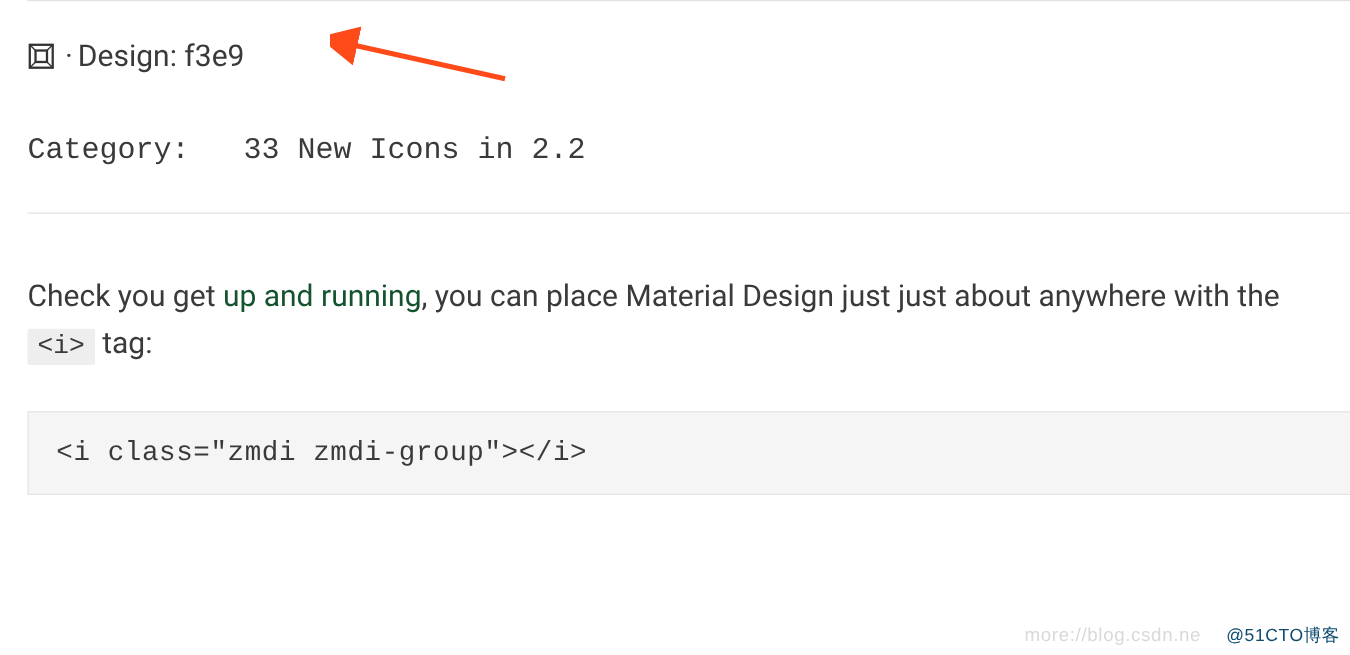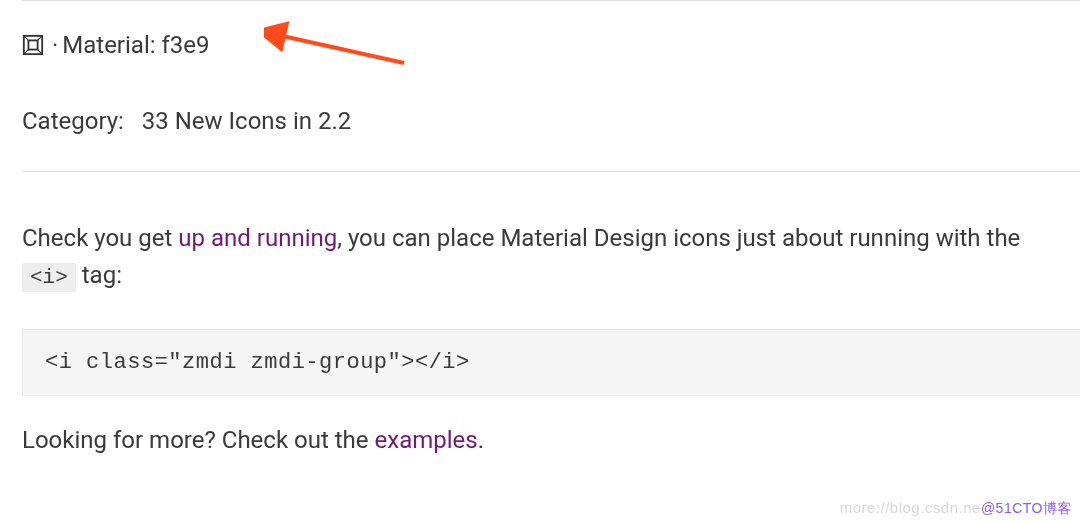--- a/index.html
+++ b/index.html
@@ -40,28 +40,29 @@
     position: absolute;
     left: 242px;
     top: 20px;
     width: 150px;
     height: 60px;
     pointer-events: none;
   }
   .category-row {
     padding-top: 38px;
     padding-bottom: 36px;
+    font-family: Liberation Mono, monospace;
   }
   .body-text {
     padding-top: 48px;
     line-height: 1.55;
     padding-right: 0;
   }
   a.link {
-    color: #701a75;
+    color: #14532d;
     text-decoration: none;
   }
   code.inline {
     background: #eeeeee;
     font-family: "SFMono-Regular", Consolas, "Liberation Mono", Menlo, monospace;
     font-size: 21px;
     padding: 3px 8px;
     border-radius: 2px;
     color: #3a3a3a;
   }
@@ -84,22 +85,23 @@
     position: absolute;
     right: 8px;
     bottom: 6px;
     font-size: 15px;
     color: #d9d9d9;
     font-family: Arial, sans-serif;
     letter-spacing: 0.5px;
     white-space: nowrap;
   }
   .watermark .cn {
-    color: #8b5cf6;
+    color: #0c4a6e;
     font-size: 14px;
+    margin-left: 20px;
   }
   .page { position: relative; height: 524px; }
 </style>
 </head>
 <body>
 
 <div class="page">
 <div class="wrap">
 
   <hr class="sep">
@@ -107,21 +109,21 @@
   <div class="meta-row">
     <svg class="group-icon" viewBox="0 0 24 24">
       <rect x="2" y="2" width="20" height="20" fill="none" stroke="#333" stroke-width="2"></rect>
       <rect x="7" y="7" width="10" height="10" fill="none" stroke="#333" stroke-width="2"></rect>
       <line x1="2" y1="2" x2="7" y2="7" stroke="#333" stroke-width="1.2"></line>
       <line x1="22" y1="2" x2="17" y2="7" stroke="#333" stroke-width="1.2"></line>
       <line x1="2" y1="22" x2="7" y2="17" stroke="#333" stroke-width="1.2"></line>
       <line x1="22" y1="22" x2="17" y2="17" stroke="#333" stroke-width="1.2"></line>
     </svg>
     <span class="dot-sep">·</span>
-    <span>Material:</span>
+    <span>Design:</span>
     <span>&nbsp;</span>
     <span>f3e9</span>
 
     <svg class="arrow" viewBox="0 0 150 60">
       <defs>
         <marker id="ah" markerWidth="8" markerHeight="8" refX="2" refY="4" orient="auto">
           <polygon points="0,0 8,4 0,8" fill="#ff4a1a"></polygon>
         </marker>
       </defs>
       <line x1="140" y1="42" x2="14" y2="14" stroke="#ff4a1a" stroke-width="4" marker-end="url(#ah)"></line>
@@ -130,27 +132,24 @@
 
   <div class="category-row">
     <span>Category:</span>
     <span>&nbsp;</span>
     <span>33 New Icons in 2.2</span>
   </div>
 
   <hr class="sep">
 
   <div class="body-text">
-    <span>Check you get </span><a href="#" class="link">up and running</a><span>, you can place Material Design icons just about running with the </span><code class="inline">&lt;i&gt;</code><span> tag:</span>
+    <span>Check you get </span><a href="#" class="link">up and running</a><span>, you can place Material Design just just about anywhere with the </span><code class="inline">&lt;i&gt;</code><span> tag:</span>
   </div>
 
   <pre class="codeblock">&lt;i class="zmdi zmdi-group"&gt;&lt;/i&gt;</pre>
 
-  <div class="footer-line">
-    <span>Looking for more? Check out the </span><a href="#" class="link">examples</a><span>.</span>
-  </div>
 
 </div>
 
 <div class="watermark">
   <span>more://blog.csdn.ne</span><span class="cn">@51CTO博客</span>
 </div>
 </div>
 
 </body></html>

